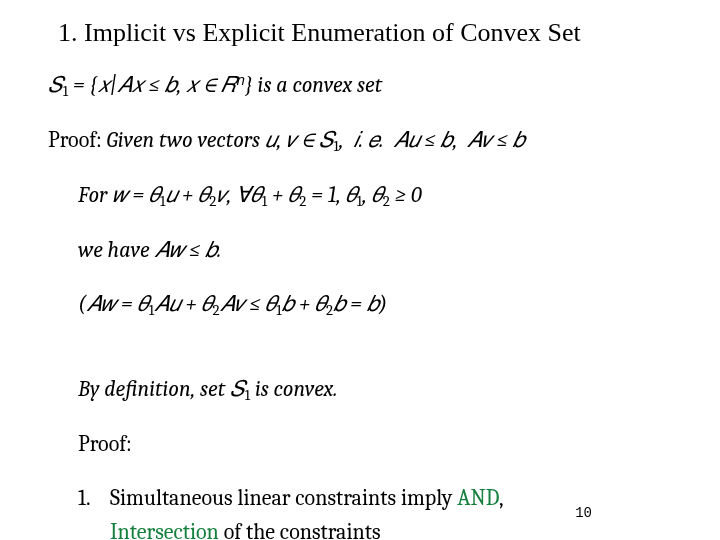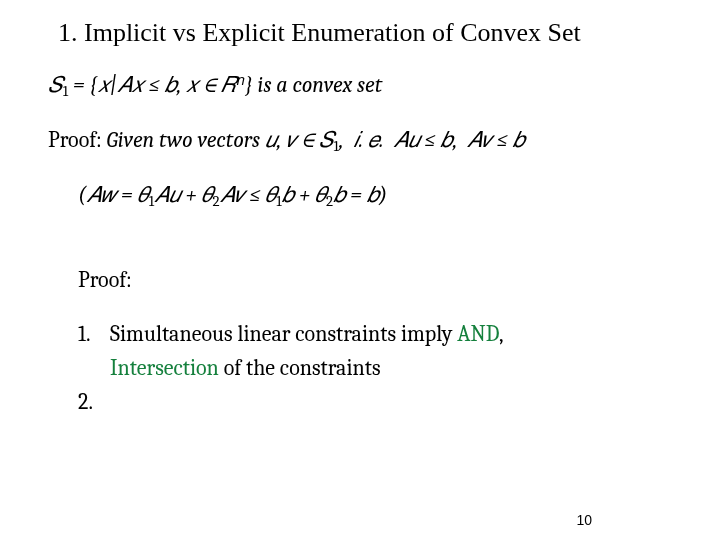--- a/index.html
+++ b/index.html
@@ -38,50 +38,53 @@
   sub { font-size: 0.68em; vertical-align: -0.25em; font-style: normal; }
   sup { font-size: 0.68em; vertical-align: 0.5em; font-style: normal; }
   .proof-label { font-weight: 400; }
   .red { color: #15803d; }
   .row { margin: 20px 0; }
   .indent1 { padding-left: 30px; }
   .spacer { height: 10px; }
   .pagenum {
     position: absolute;
     right: 32px;
-    bottom: 12px;
+    bottom: 19px;
     font-size: 14px;
-    font-family: Liberation Sans, sans-serif;
+    font-family: Liberation Mono, monospace;
   }
   .listrow { display: flex; }
   .ln { width: 32px; flex: 0 0 32px; }
 </style>
 </head>
 <body>
 
 <div class="slide">
 
   <div class="title">1. Implicit vs Explicit Enumeration of Convex Set</div>
 
   <div class="body">
 
     <div class="row math">𝑆<sub>1</sub> = {𝑥|𝐴𝑥 ≤ 𝑏, 𝑥 ∈ 𝑅<sup>𝑛</sup>} is a convex set</div>
 
     <div class="row">
       <span class="proof-label">Proof:</span>
       <span class="math">Given two vectors 𝑢, 𝑣 ∈ 𝑆<sub>1</sub>,&nbsp; 𝑖. 𝑒.&nbsp; 𝐴𝑢 ≤ 𝑏,&nbsp; 𝐴𝑣 ≤ 𝑏</span>
     </div>
 
+    <div class="row math indent1">For 𝑤 = 𝜃<sub>1</sub>𝑢 + 𝜃<sub>2</sub>𝑣, ∀𝜃<sub>1</sub> + 𝜃<sub>2</sub> = 1, 𝜃<sub>1</sub>, 𝜃<sub>2</sub> ≥ 0</div>
 
+    <div class="row math indent1">we have 𝐴𝑤 ≤ 𝑏.</div>
 
     <div class="row math indent1">(𝐴𝑤 = 𝜃<sub>1</sub>𝐴𝑢 + 𝜃<sub>2</sub>𝐴𝑣 ≤ 𝜃<sub>1</sub>𝑏 + 𝜃<sub>2</sub>𝑏 = 𝑏)</div>
 
     <div class="spacer"></div>
 
 
+    <div class="row math indent1">By definition, set 𝑆<sub>1</sub> is convex.</div>
 
     <div class="row indent1">Proof:</div>
 
     <div class="listrow indent1">
       <div class="ln">1.</div>
       <div>Simultaneous linear constraints imply <span class="red">AND</span>, <span class="red">Intersection</span> of the constraints</div>
     </div>
 
     <div class="listrow indent1">
       <div class="ln">2.</div>

